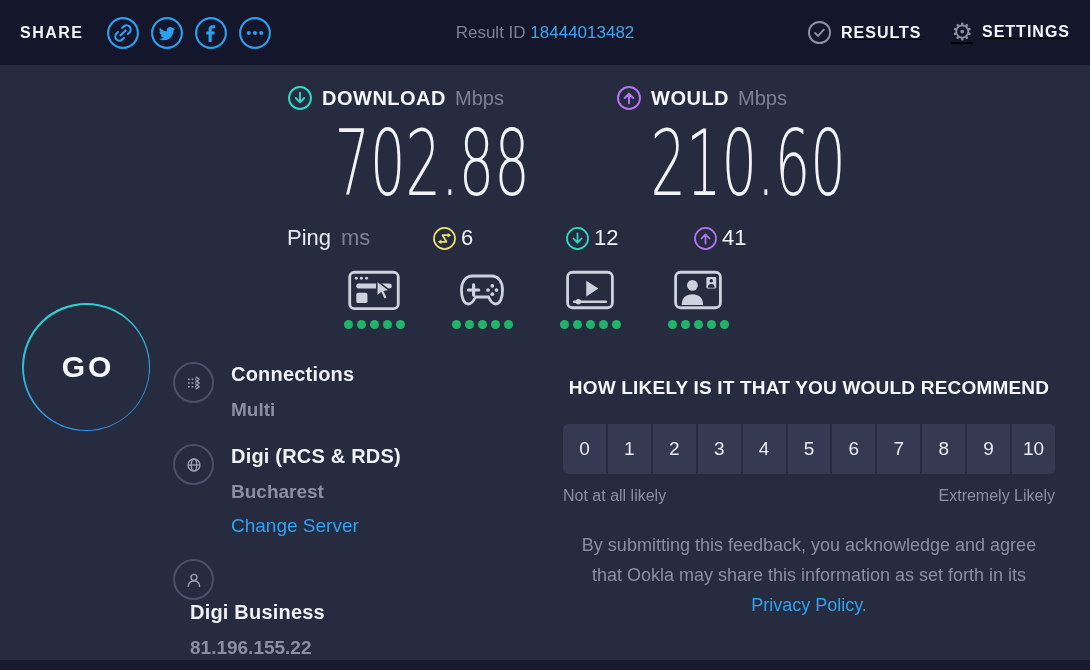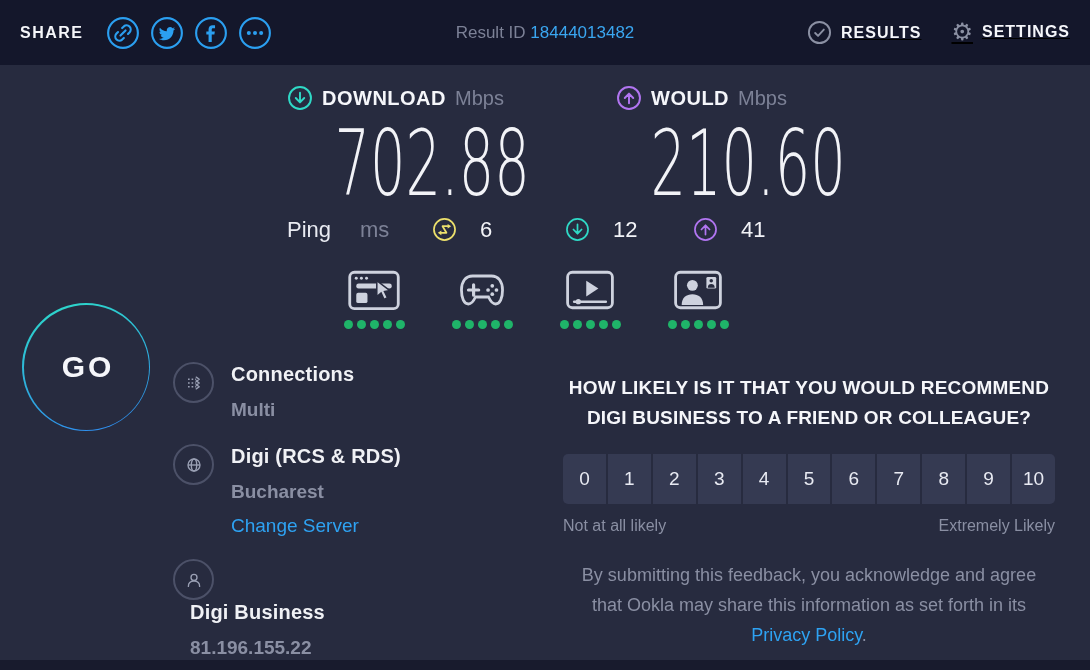--- a/index.html
+++ b/index.html
@@ -38,21 +38,21 @@
   .speed-value {
     font-family:"DejaVu Sans","Liberation Sans",sans-serif; font-weight:200;
     color:#f2f3f7; font-size:90px; line-height:1; margin-top:8px; text-align:center;
     transform:scaleX(0.62); transform-origin:50% 50%; white-space:nowrap;
   }
   .dl-block { left:287px; top:20px; width:250px; }
   .ul-block { left:616px; top:20px; width:182px; }
   .teal { color:#2fd9c6; } .purple { color:#b175f1; } .yellow { color:#ece06c; }
 
   .ping-row { position:absolute; left:287px; top:148px; height:32px; width:520px; }
-  .ping-group { position:absolute; display:flex; align-items:flex-start; gap:23px; top:4px; }
+  .ping-group { position:absolute; display:flex; align-items:center; gap:4px; top:12px; }
   .ping-label { color:#e9ebf2; font-size:22px; }
   .ping-unit { color:#7c8196; font-size:22px; margin-left:6px; }
   .ping-value { color:#f2f3f7; font-size:22px; }
   .ping-group svg { width:25px; height:25px; }
 
   .activities { position:absolute; left:339px; top:202px; display:flex; gap:38px; }
   .activity { width:70px; display:flex; flex-direction:column; align-items:center; }
   .activity svg { width:56px; height:46px; color:#ced2de; }
   .activity-dots { display:flex; gap:4px; margin-top:7px; }
   .dot { width:9px; height:9px; border-radius:50%; background:#1fb469; }
@@ -326,21 +326,20 @@
         </svg>
       </div>
       <div class="info-text">
         <div class="info-title">Digi Business</div>
         <div class="info-sub">81.196.155.22</div>
       </div>
     </div>
 
     <div class="survey">
       <div class="survey-q">HOW LIKELY IS IT THAT YOU WOULD RECOMMEND</div>
-      <div class="survey-q">DIGI BUSINESS TO A FRIEND OR COLLEAGUE?</div>
       <div class="nps-scale" id="nps-scale">
           <div class="nps-cell">0</div>
           <div class="nps-cell">1</div>
           <div class="nps-cell">2</div>
           <div class="nps-cell">3</div>
           <div class="nps-cell">4</div>
           <div class="nps-cell">5</div>
           <div class="nps-cell">6</div>
           <div class="nps-cell">7</div>
           <div class="nps-cell">8</div>

